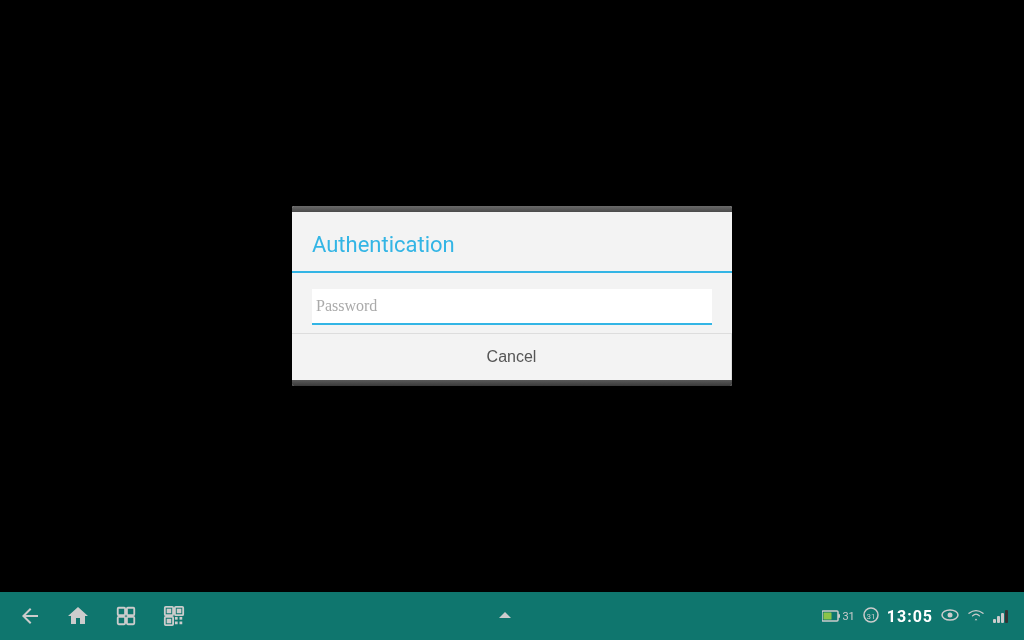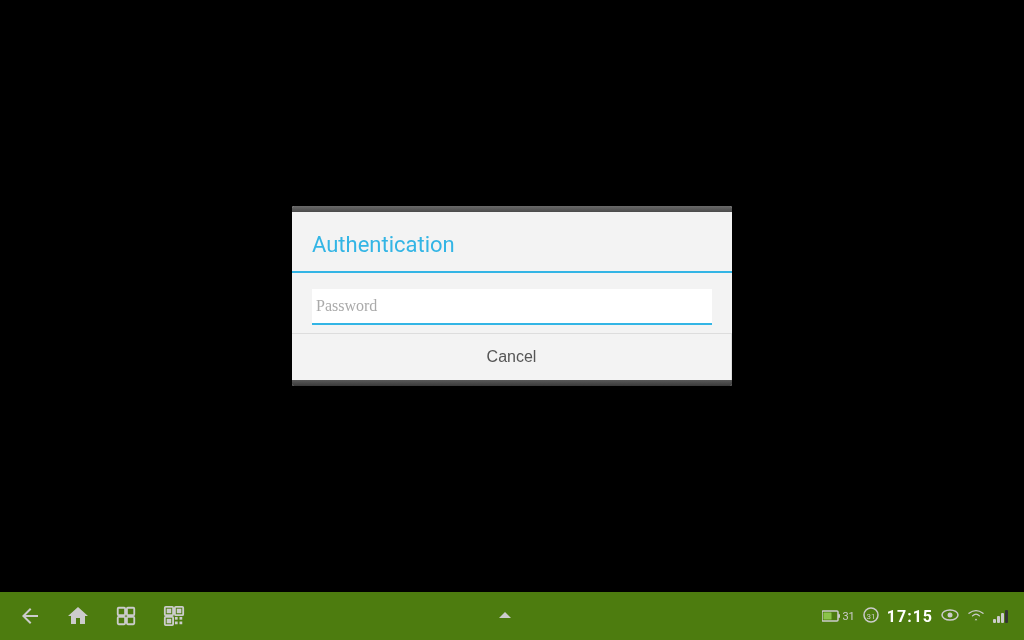--- a/index.html
+++ b/index.html
@@ -115,21 +115,21 @@
 
     .dialog-footer-bar {
       background: linear-gradient(to bottom, #5a5a5a, #3a3a3a);
       height: 6px;
     }
 
     
     .statusbar {
       width: 1024px;
       height: 48px;
-      background: #4d7c0f;
+      background: #0f766e;
       position: absolute;
       bottom: 0;
       left: 0;
       display: flex;
       align-items: center;
       justify-content: center;
       padding: 0 16px;
     }
 
     .statusbar-left {
@@ -276,21 +276,21 @@
       <span style="font-size:11px;color:#ccc;">31</span>
     </div>
 
     <div style="color:#ccc;font-size:14px;">
       <svg width="16" height="16" viewBox="0 0 16 16">
         <circle cx="8" cy="8" r="7" fill="none" stroke="#ccc" stroke-width="1.5"></circle>
         <text x="8" y="12" text-anchor="middle" font-size="8" fill="#ccc">31</text>
       </svg>
     </div>
 
-    <span class="status-time">17:15</span>
+    <span class="status-time">13:05</span>
 
     <div>
       <svg width="18" height="14" viewBox="0 0 18 14">
         <ellipse cx="9" cy="7" rx="8" ry="5" fill="none" stroke="#ccc" stroke-width="1.5"></ellipse>
         <circle cx="9" cy="7" r="2.5" fill="#ccc"></circle>
       </svg>
     </div>
 
     <div>
       <svg width="18" height="14" viewBox="0 0 20 16">

